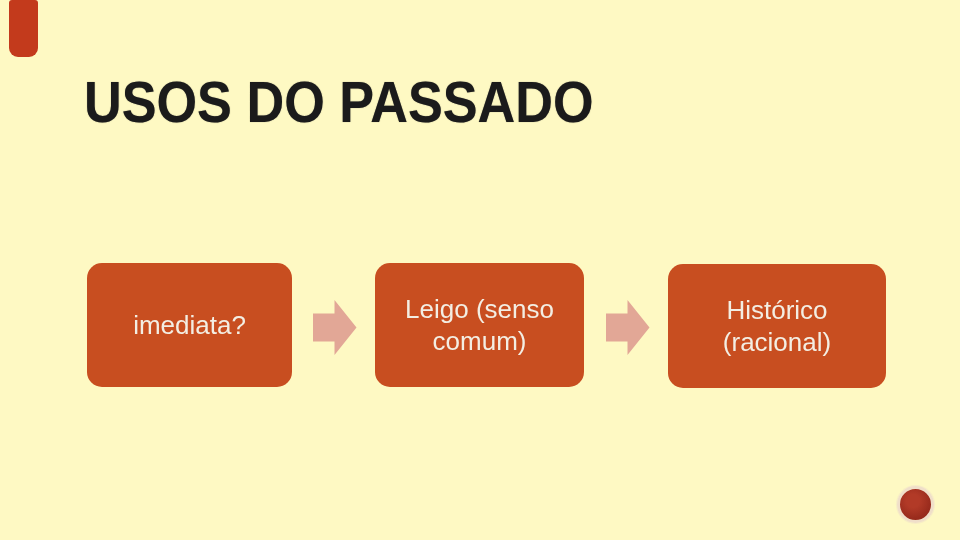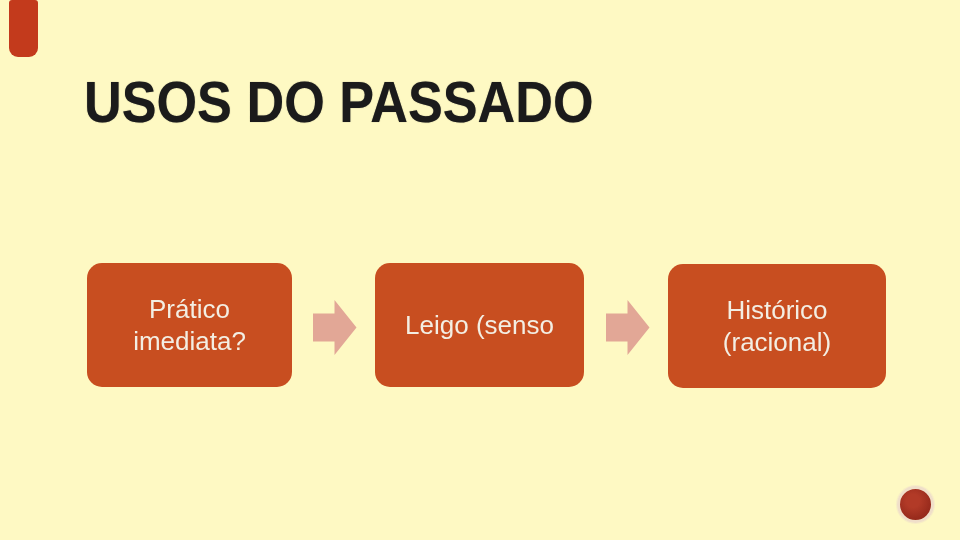--- a/index.html
+++ b/index.html
@@ -83,32 +83,32 @@
 
 <div class="slide">
 
   <div class="accent-bar"></div>
 
   <h1 class="title">USOS DO PASSADO</h1>
 
   <div>
 
     <div class="box box1">
-      <div>Prático</div>
       <div>imediata?</div>
     </div>
 
     <div class="arrow arrow1">
       <svg viewBox="0 0 44 57" xmlns="http://www.w3.org/2000/svg">
         <polygon points="0,14.5 21.5,14.5 21.5,1 43.5,28.5 21.5,56 21.5,42.5 0,42.5" fill="#E2A796"></polygon>
       </svg>
     </div>
 
     <div class="box box2">
       <div>Leigo (senso</div>
+      <div>comum)</div>
     </div>
 
     <div class="arrow arrow2">
       <svg viewBox="0 0 44 57" xmlns="http://www.w3.org/2000/svg">
         <polygon points="0,14.5 21.5,14.5 21.5,1 43.5,28.5 21.5,56 21.5,42.5 0,42.5" fill="#E2A796"></polygon>
       </svg>
     </div>
 
     <div class="box box3">
       <div>Histórico</div>

